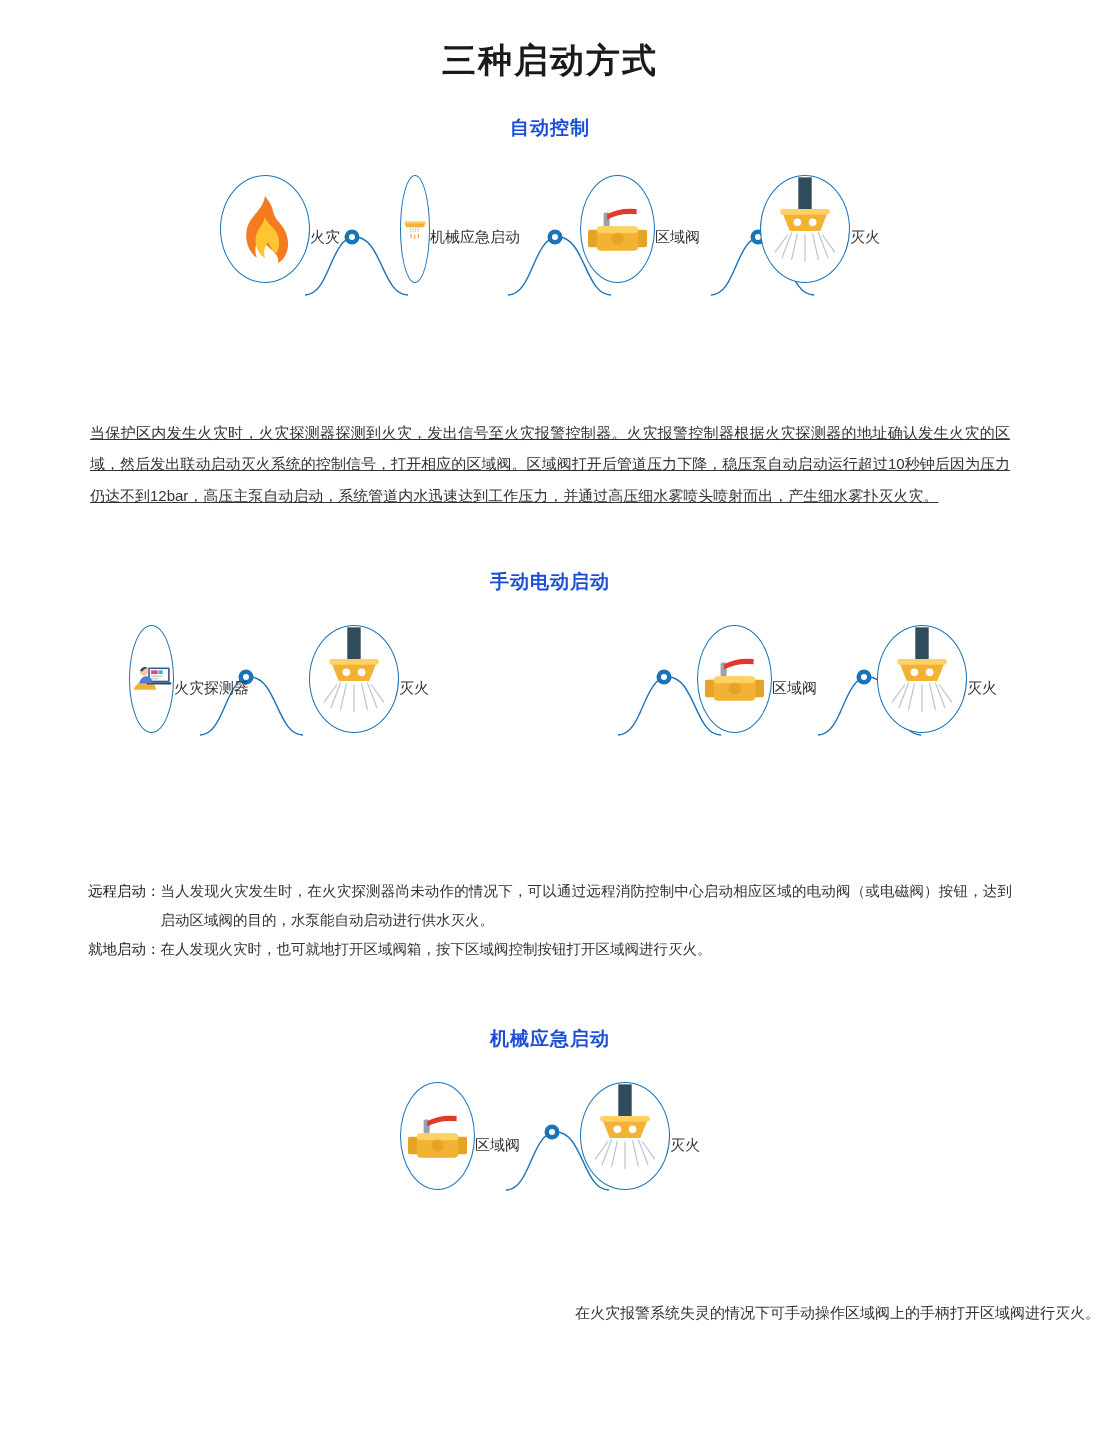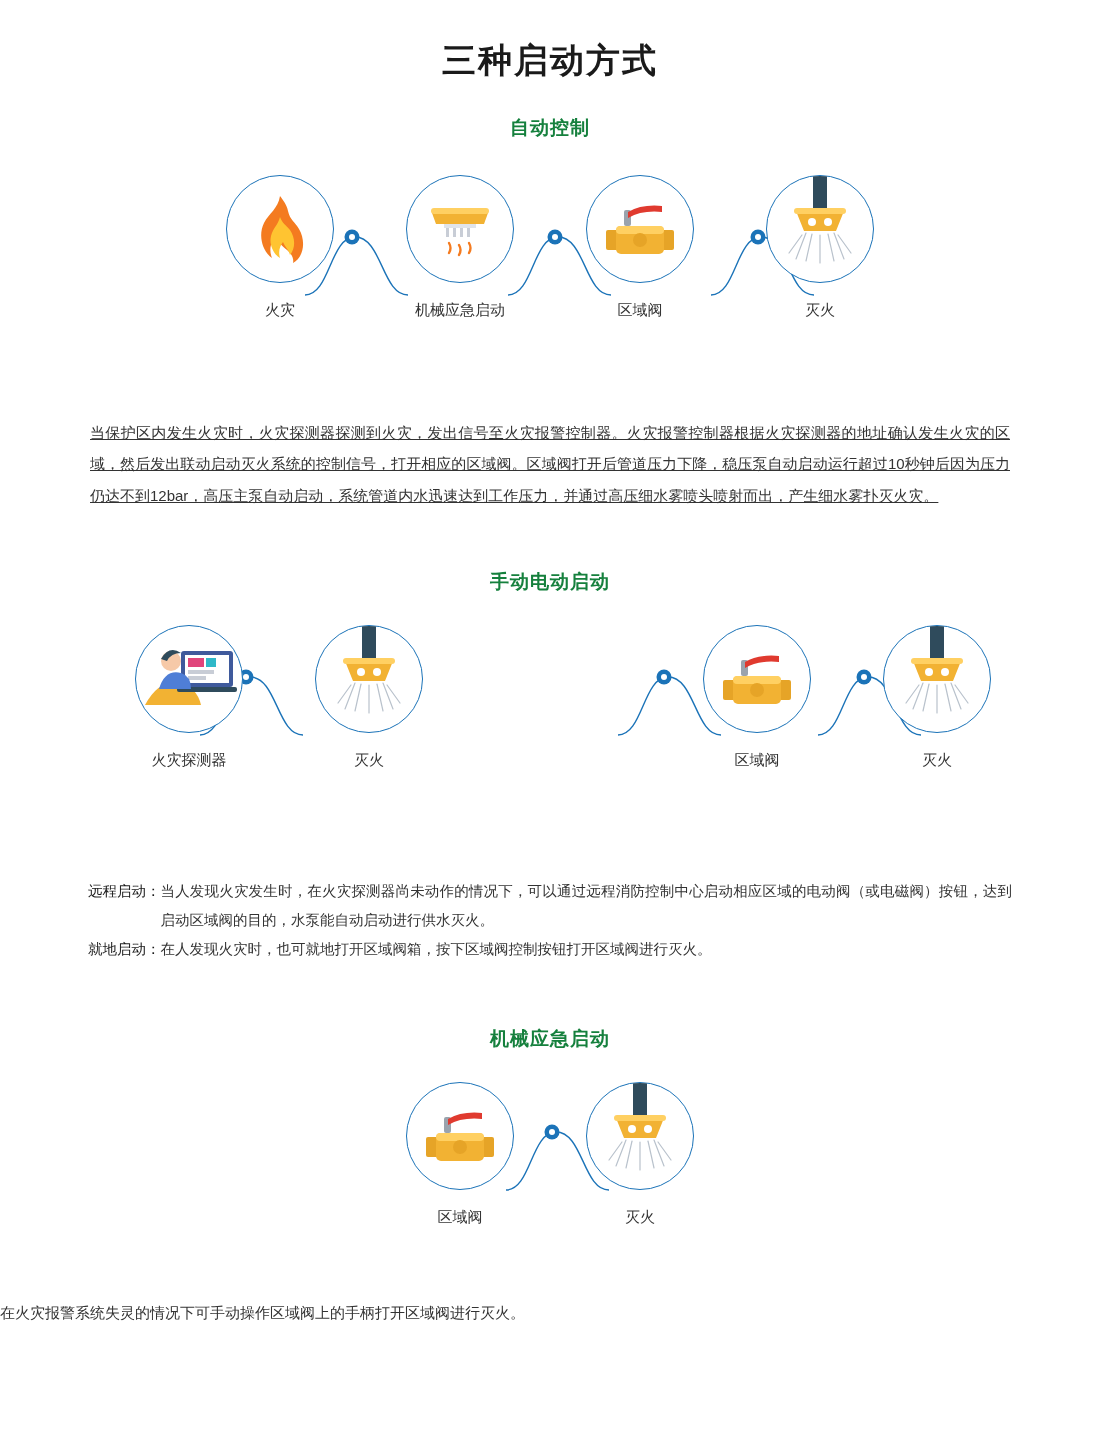--- a/index.html
+++ b/index.html
@@ -28,35 +28,35 @@
     font-weight: bold;
     color: #1a1a1a;
     letter-spacing: 2px;
     padding-top: 40px;
     line-height: 1.2;
   }
   .section-title {
     text-align: center;
     font-size: 19px;
     font-weight: bold;
-    color: #15803d;
+    color: #1d4ed8;
     letter-spacing: 1px;
   }
 
   
   .flow {
     position: relative;
     display: flex;
     justify-content: center;
     align-items: flex-start;
   }
   .node {
     width: 120px;
     display: flex;
-    flex-direction: column;
+    flex-direction: row;
     align-items: center;
     position: relative;
     z-index: 3;
   }
   .circle {
     width: 108px;
     height: 108px;
     border-radius: 50%;
     border: 1.6px solid #1b73b8;
     box-sizing: border-box;
@@ -112,21 +112,21 @@
   }
   .para-manual .row {
     display: flex;
     align-items: flex-start;
   }
   .para-manual .row .body {
     flex: 1;
   }
   .para-mech {
     margin-top: 22px;
-    text-align: left;
+    text-align: right;
     font-size: 15px;
     color: #333;
   }
 </style>
 </head>
 <body>
 
 <div class="page">
 
   <div class="main-title">三种启动方式</div>

